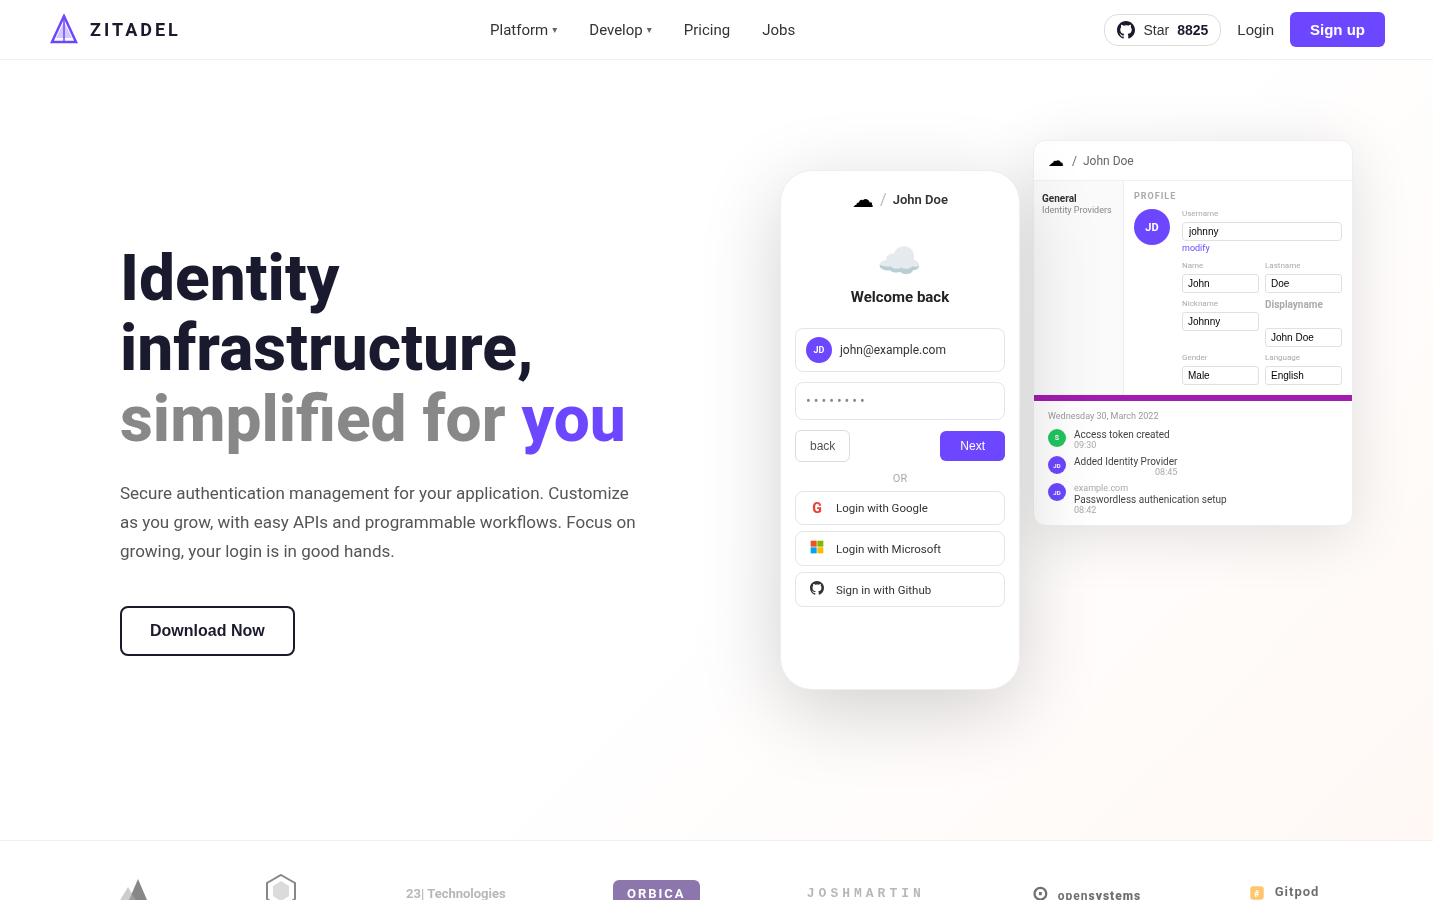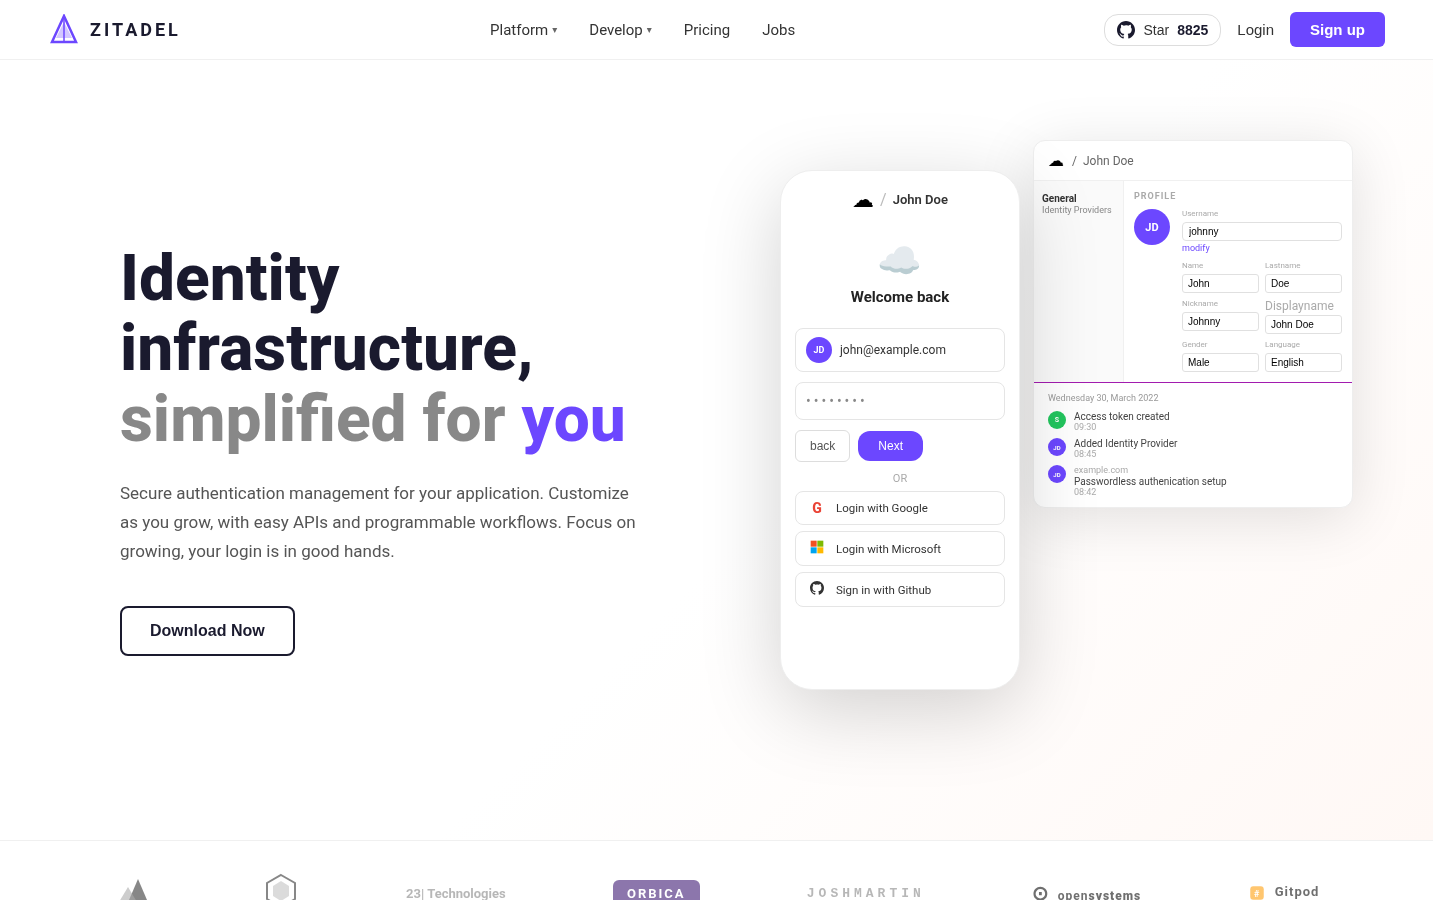--- a/index.html
+++ b/index.html
@@ -86,25 +86,25 @@
       width: 26px; height: 26px; background: #6c47ff; border-radius: 50%;
       display: flex; align-items: center; justify-content: center;
       color: #fff; font-size: 9px; font-weight: 700; flex-shrink: 0;
     }
     .phone-email { font-size: 12px; color: #333; }
     .phone-password {
       margin: 0 14px 10px; padding: 10px; border: 1px solid #e5e5e5;
       border-radius: 8px; font-size: 14px; color: #888; letter-spacing: 3px;
     }
     .phone-back-next {
-      display: flex; align-items: center;
+      display: flex; justify-content: space-between; align-items: center;
       margin: 0 14px 10px; gap: 8px;
     }
     .phone-back { font-size: 12px; color: #555; padding: 8px 14px; border: 1px solid #ddd; border-radius: 6px; background: #fff; }
-    .phone-next { font-size: 12px; color: #fff; padding: 8px 20px; border-radius: 12px; background: #6c47ff; border: none; }
+    .phone-next { font-size: 12px; color: #fff; padding: 8px 20px; border-radius: 6px; background: #6c47ff; border: none; }
     .phone-or { text-align: center; font-size: 11px; color: #aaa; margin: 6px 0; }
     .phone-social-btn {
       display: flex; align-items: center; gap: 10px;
       margin: 6px 14px; padding: 8px 12px;
       border: 1px solid #e5e5e5; border-radius: 8px; background: #fff;
     }
     .phone-social-icon { font-size: 14px; width: 18px; text-align: center; }
     .phone-social-label { font-size: 11.5px; color: #333; }
 
     
@@ -268,53 +268,53 @@
                 </div>
                 <div>
                   <div style="font-size:8px;color:#aaa;margin-bottom:2px;">Lastname</div>
                   <input style="width: 100%; padding: 3px 5px; border: 1px solid rgb(224, 224, 224); border-radius: 3px; font-size: 10px;" value="Doe">
                 </div>
                 <div>
                   <div style="font-size:8px;color:#aaa;margin-bottom:2px;">Nickname</div>
                   <input style="width: 100%; padding: 3px 5px; border: 1px solid rgb(224, 224, 224); border-radius: 3px; font-size: 10px;" value="Johnny">
                 </div>
                 <div>
-                  <div style="font-size:12px;color:#aaa;margin-bottom:0;">Displayname</div>
+                  <div style="font-size:10px;color:#aaa;margin-bottom:16px;font-weight:bold;">Displayname</div>
                   <input style="width: 100%; padding: 3px 5px; border: 1px solid rgb(224, 224, 224); border-radius: 3px; font-size: 10px;" value="John Doe">
                 </div>
                 <div>
                   <div style="font-size:8px;color:#aaa;margin-bottom:2px;">Gender</div>
                   <input style="width: 100%; padding: 3px 5px; border: 1px solid rgb(224, 224, 224); border-radius: 3px; font-size: 10px;" value="Male">
                 </div>
                 <div>
                   <div style="font-size:8px;color:#aaa;margin-bottom:2px;">Language</div>
                   <input style="width: 100%; padding: 3px 5px; border: 1px solid rgb(224, 224, 224); border-radius: 3px; font-size: 10px;" value="English">
                 </div>
               </div>
             </div>
           </div>
         </div>
       </div>
 
-      <div style="padding:10px 14px;border-top:1px solid #a21caf;">
+      <div style="padding:10px 14px;border-top:6px solid #a21caf;">
         <div style="font-size:9px;color:#999;margin-bottom:8px;">Wednesday 30, March 2022</div>
 
         <div style="display:flex;align-items:flex-start;gap:8px;margin-bottom:6px;">
           <div style="width:18px;height:18px;border-radius:50%;background:#22c55e;display:flex;align-items:center;justify-content:center;font-size:7px;font-weight:700;color:#fff;flex-shrink:0;">S</div>
           <div>
             <div style="font-size:10px;color:#444;">Access token created</div>
             <div style="font-size:9px;color:#aaa;">09:30</div>
           </div>
         </div>
 
         <div style="display:flex;align-items:flex-start;gap:8px;margin-bottom:6px;">
           <div style="width:18px;height:18px;border-radius:50%;background:#6c47ff;display:flex;align-items:center;justify-content:center;font-size:6px;font-weight:700;color:#fff;flex-shrink:0;">JD</div>
           <div>
             <div style="font-size:10px;color:#444;">Added Identity Provider</div>
-            <div style="font-size:9px;color:#aaa;">08:45</div>
+            <div style="font-size:9px;color:#aaa;text-align:right;">08:45</div>
           </div>
         </div>
 
         <div style="display:flex;align-items:flex-start;gap:8px;">
           <div style="width:18px;height:18px;border-radius:50%;background:#6c47ff;display:flex;align-items:center;justify-content:center;font-size:6px;font-weight:700;color:#fff;flex-shrink:0;">JD</div>
           <div>
             <div style="font-size:9px;color:#aaa;margin-bottom:1px;">example.com</div>
             <div style="font-size:10px;color:#444;">Passwordless authenication setup</div>
             <div style="font-size:9px;color:#aaa;">08:42</div>
           </div>

